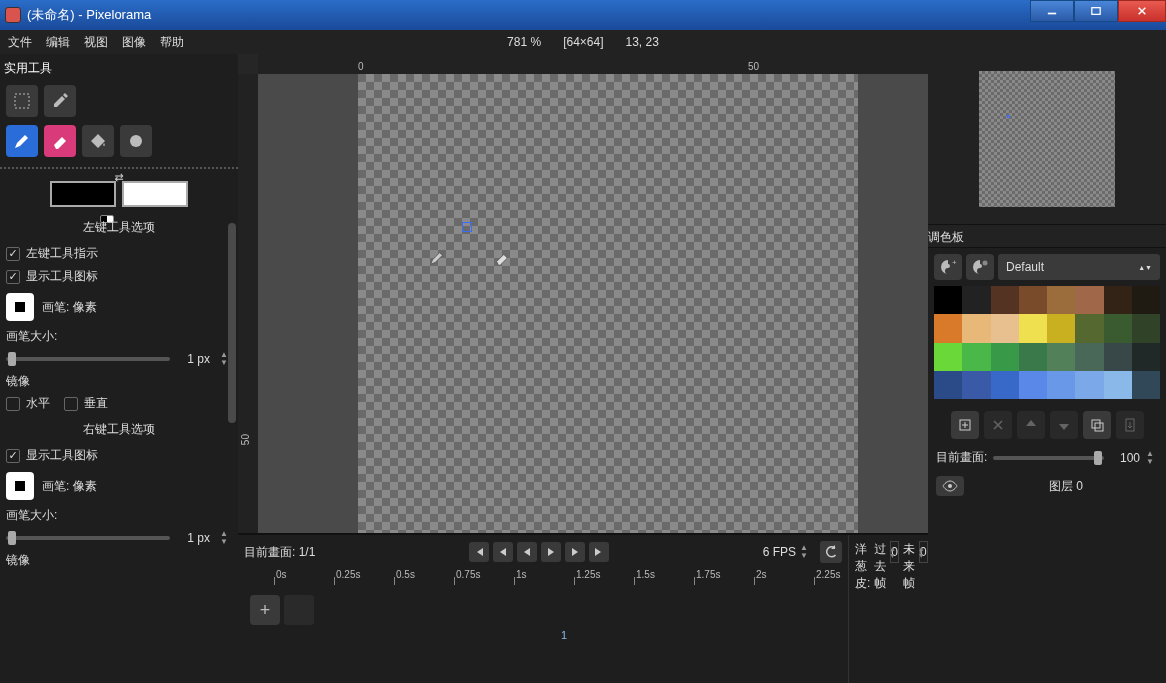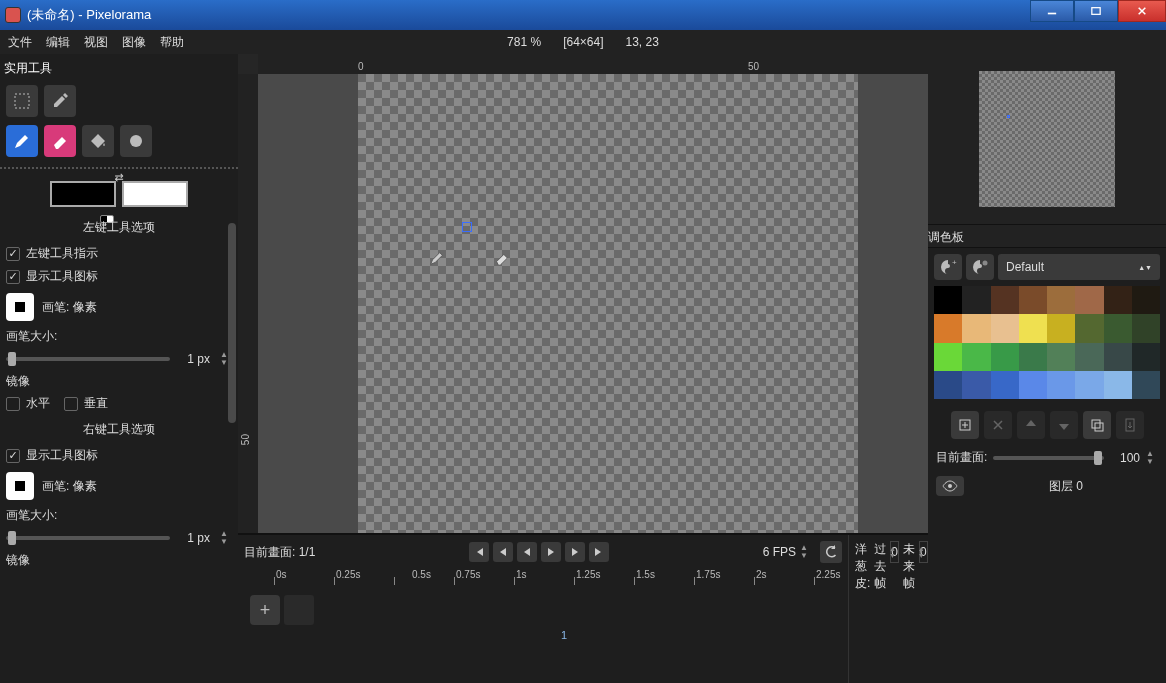--- a/index.html
+++ b/index.html
@@ -338,21 +338,21 @@
                 </svg>
               </div>
           </div>
         </div>
         <div class="tl-ruler" id="tl-ruler">
             <div class="tick" style="left: 30px;"></div>
             <div class="label" style="left: 32px;">0s</div>
             <div class="tick" style="left: 90px;"></div>
             <div class="label" style="left: 92px;">0.25s</div>
             <div class="tick" style="left: 150px;"></div>
-            <div class="label" style="left: 152px; margin-left: 16px;">0.5s</div>
+            <div class="label" style="left: 152px;">0.5s</div>
             <div class="tick" style="left: 210px;"></div>
             <div class="label" style="left: 212px;">0.75s</div>
             <div class="tick" style="left: 270px;"></div>
             <div class="label" style="left: 272px;">1s</div>
             <div class="tick" style="left: 330px;"></div>
             <div class="label" style="left: 332px;">1.25s</div>
             <div class="tick" style="left: 390px;"></div>
             <div class="label" style="left: 392px;">1.5s</div>
             <div class="tick" style="left: 450px;"></div>
             <div class="label" style="left: 452px;">1.75s</div>

